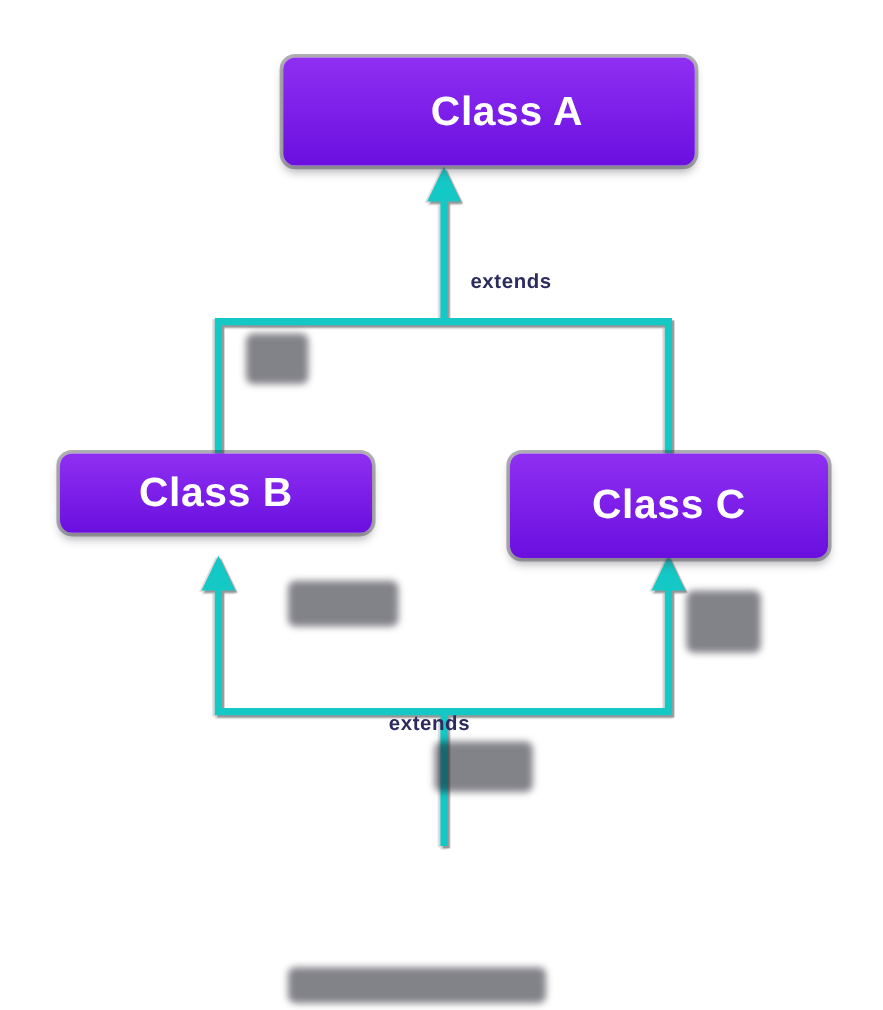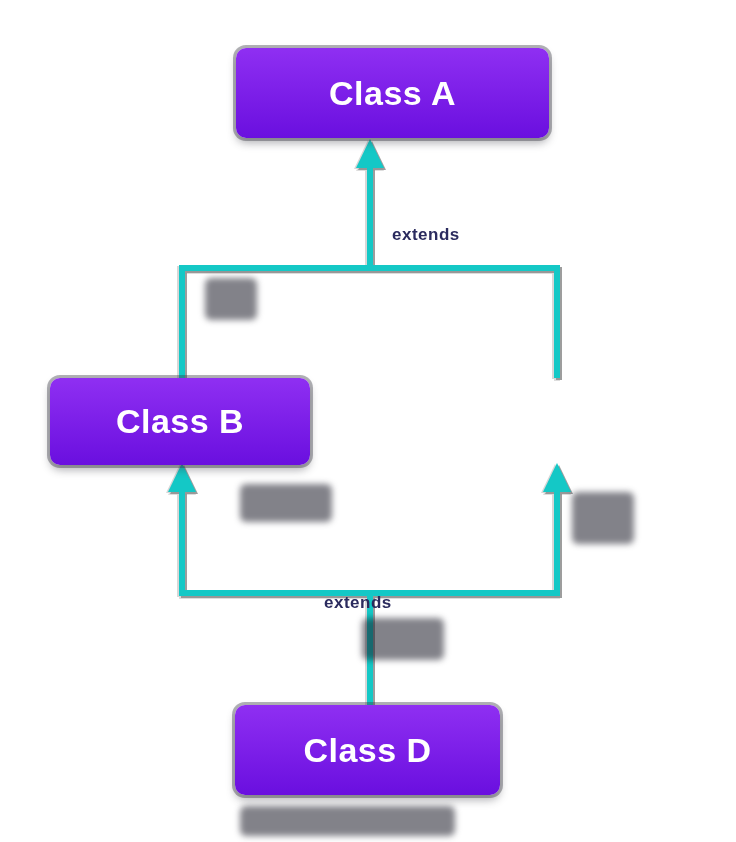--- a/index.html
+++ b/index.html
@@ -46,22 +46,22 @@
     align-items:center;
     justify-content:center;
     border-radius:10px;
     background:linear-gradient(180deg,var(--node-gradient-top) 0%,var(--node-gradient-bottom) 100%);
     box-shadow:0 0 0 3px rgba(60,60,70,0.40), 0 5px 8px rgba(60,60,70,0.40);
     color:var(--node-text);
     font-size:34px;
     font-weight:700;
     letter-spacing:0.5px;
   }
-  .node-a{left:236px;top:48px;width:313px;height:90px;}
-  .node-b{left:50px;top:378px;width:260px;height:87px;}
+  .node-a{left:236px;top:48px;width:313px;height:90px;padding-left:30px;}
+  .node-b{left:50px;top:378px;width:260px;height:66px;}
   .node-c{left:425px;top:378px;width:265px;height:87px;}
   .node-d{left:235px;top:705px;width:265px;height:90px;}
   .edge-label{
     position:absolute;
     color:var(--edge-label);
     font-size:17px;
     font-weight:700;
     letter-spacing:0.5px;
     white-space:nowrap;
     margin-top:32px;
@@ -107,20 +107,20 @@
   <div class="smudge smudge-3"></div>
   <div class="smudge smudge-4"></div>
   <div class="smudge smudge-5"></div>
 
   <div class="node node-a">
     <span>Class A</span>
   </div>
   <div class="node node-b">
     <span>Class B</span>
   </div>
-  <div class="node node-d">
-    <span>Class D</span>
+  <div class="node node-c">
+    <span>Class C</span>
   </div>
 
   <span class="edge-label edge-label-top">extends</span>
   <span class="edge-label edge-label-bottom">extends</span>
 
 </div>
 
 </body></html>

